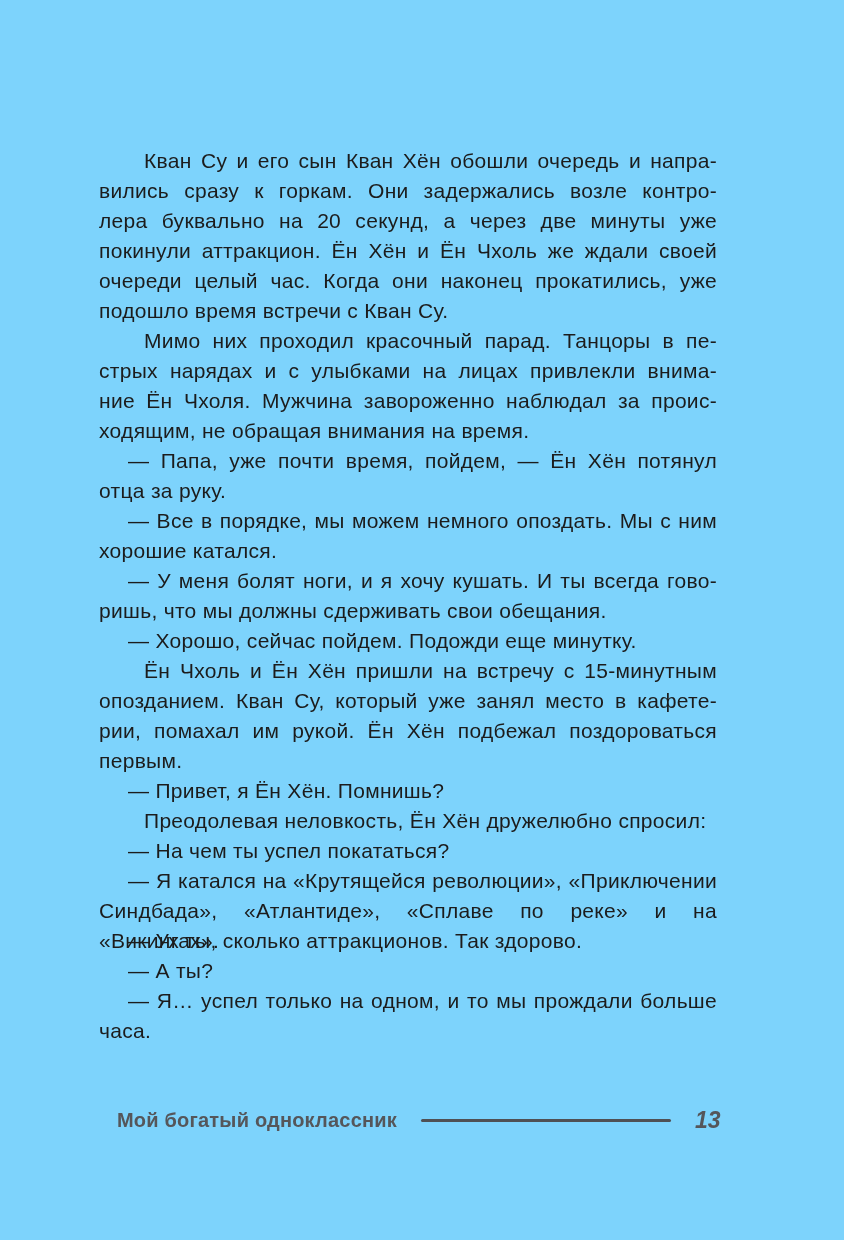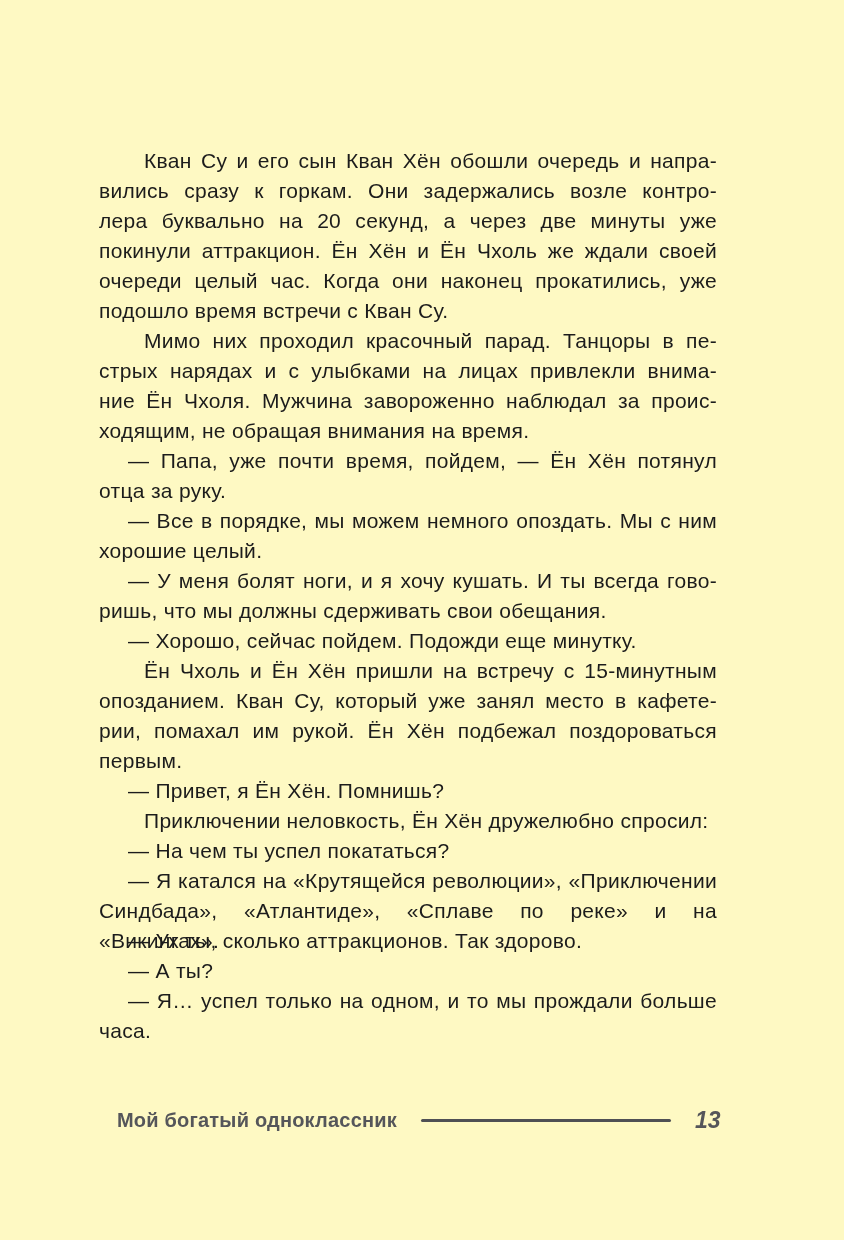--- a/index.html
+++ b/index.html
@@ -5,21 +5,21 @@
   html, body {
     margin: 0; padding: 0;
     width: 844px; height: 1240px;
     background: #ffffff;
     overflow: hidden;
     font-family: "Liberation Sans", "DejaVu Sans", sans-serif;
   }
   .page {
     position: relative;
     width: 844px; height: 1240px;
-    background: #fef9c3;
+    background: #7dd3fc;
     color: #1c1c1c;
   }
   .text-block {
     position: absolute;
     left: 99px; top: 146px;
     width: 618px;
     font-size: 21px;
     line-height: 30px;
     letter-spacing: 0.3px;
     color: #1c1c1c;
@@ -81,40 +81,40 @@
         <span class="line">стрых нарядах и с улыбками на лицах привлекли внима-</span>
         <span class="line">ние Ён Чхоля. Мужчина завороженно наблюдал за проис-</span>
         <span class="line last">ходящим, не обращая внимания на время.</span>
       </p>
       <p class="para dialogue">
         <span class="line first">— Папа, уже почти время, пойдем, — Ён Хён потянул</span>
         <span class="line last">отца за руку.</span>
       </p>
       <p class="para dialogue">
         <span class="line first">— Все в порядке, мы можем немного опоздать. Мы с ним</span>
-        <span class="line last">хорошие целый.</span>
+        <span class="line last">хорошие катался.</span>
       </p>
       <p class="para dialogue">
         <span class="line first">— У меня болят ноги, и я хочу кушать. И ты всегда гово-</span>
         <span class="line last">ришь, что мы должны сдерживать свои обещания.</span>
       </p>
       <p class="para dialogue">
         <span class="line first last">— Хорошо, сейчас пойдем. Подожди еще минутку.</span>
       </p>
       <p class="para narration">
         <span class="line first">Ён Чхоль и Ён Хён пришли на встречу с 15-минутным</span>
         <span class="line">опозданием. Кван Су, который уже занял место в кафете-</span>
         <span class="line">рии, помахал им рукой. Ён Хён подбежал поздороваться</span>
         <span class="line last">первым.</span>
       </p>
       <p class="para dialogue">
         <span class="line first last">— Привет, я Ён Хён. Помнишь?</span>
       </p>
       <p class="para narration">
-        <span class="line first last">Приключении неловкость, Ён Хён дружелюбно спросил:</span>
+        <span class="line first last">Преодолевая неловкость, Ён Хён дружелюбно спросил:</span>
       </p>
       <p class="para dialogue">
         <span class="line first last">— На чем ты успел покататься?</span>
       </p>
       <p class="para dialogue">
         <span class="line first">— Я катался на «Крутящейся революции», «Приключении</span>
         <span class="line last">Синдбада», «Атлантиде», «Сплаве по реке» и на «Викингах».</span>
       </p>
       <p class="para dialogue">
         <span class="line first last">— Ух ты, сколько аттракционов. Так здорово.</span>

